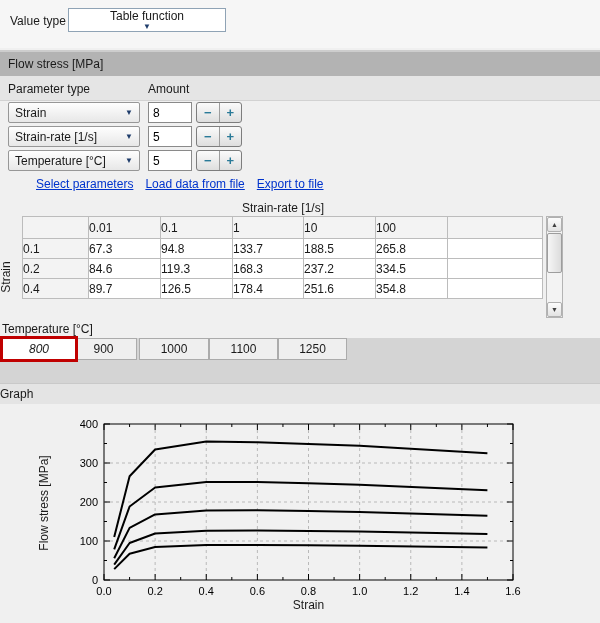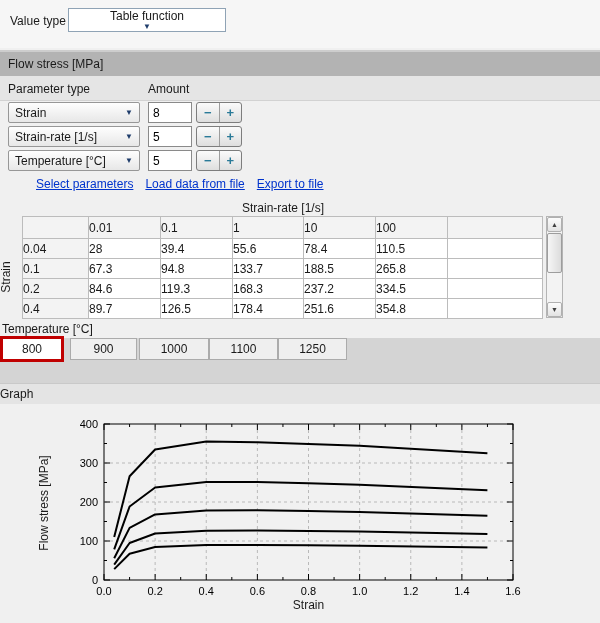--- a/index.html
+++ b/index.html
@@ -178,29 +178,20 @@
 <table class="abs" id="data-table">
   <tbody>
       <tr class="hdr">
     <td style="width:66px" class="rowhdr"></td>
     <td style="width:72px">0.01</td>
     <td style="width:72px">0.1</td>
     <td style="width:71px">1</td>
     <td style="width:72px">10</td>
     <td style="width:72px">100</td>
     <td style="width:95px"></td>
-  </tr>
-  <tr>
-    <td class="rowhdr">0.04</td>
-    <td>28</td>
-    <td>39.4</td>
-    <td>55.6</td>
-    <td>78.4</td>
-    <td>110.5</td>
-    <td></td>
   </tr>
   <tr>
     <td class="rowhdr">0.1</td>
     <td>67.3</td>
     <td>94.8</td>
     <td>133.7</td>
     <td>188.5</td>
     <td>265.8</td>
     <td></td>
   </tr>
@@ -226,21 +217,21 @@
   </table>
 
 <div class="abs" id="scrollbar">
   <div class="sb-btn" id="sb-up">▲</div>
   <div id="sb-thumb"></div>
   <div class="sb-btn" id="sb-down">▼</div>
 </div>
 
 <span class="abs" id="temp-label">Temperature [°C]</span>
 <div class="abs" id="tab-strip">
-  <div class="tab selected" style="left:0; width:64px;">800</div>
+  <div class="tab selected" style="left:0; width:78px;font-style:italic;">800</div>
   <div class="tab" style="left:70px; width:67px;">900</div>
   <div class="tab" style="left:139px; width:70px;">1000</div>
   <div class="tab" style="left:209px; width:69px;">1100</div>
   <div class="tab" style="left:278px; width:69px;">1250</div>
 </div>
 
 <div class="abs section-bar" id="graph-bar">
   <span>Graph</span>
 </div>
 

